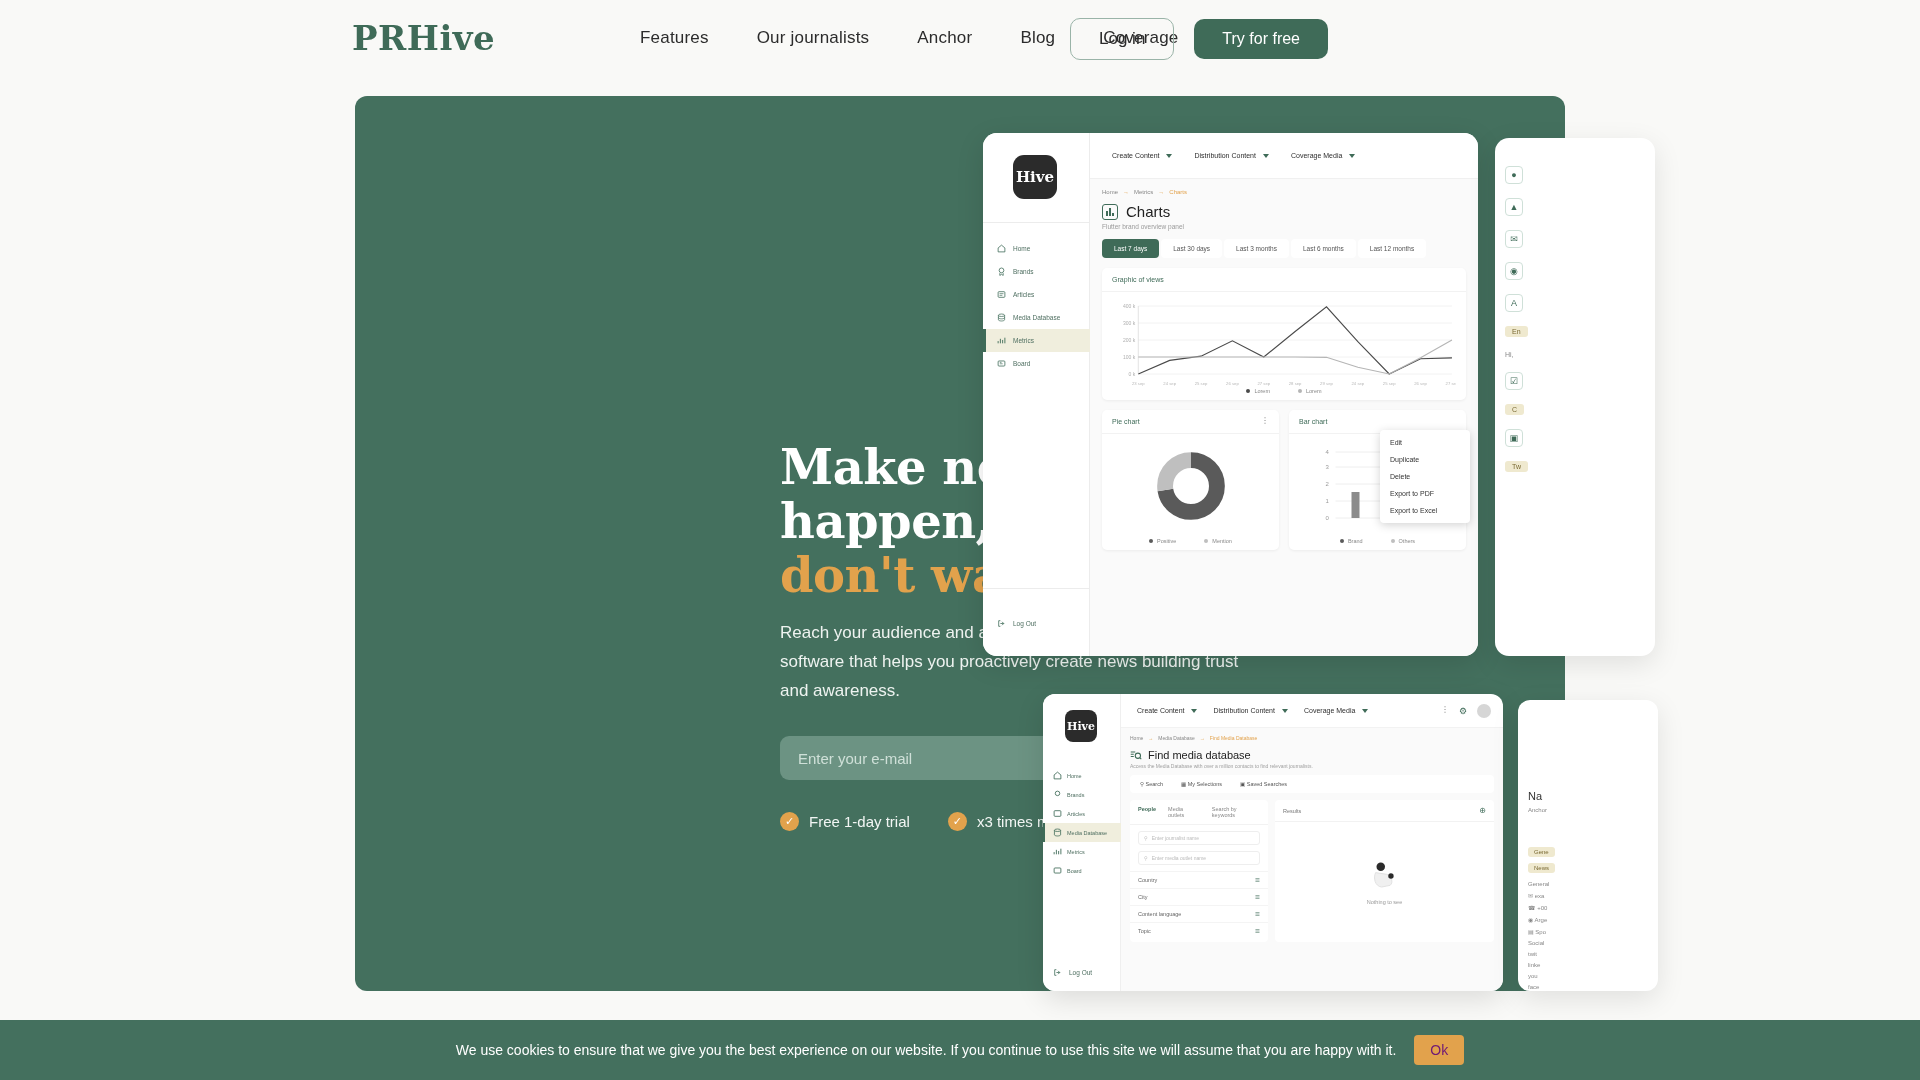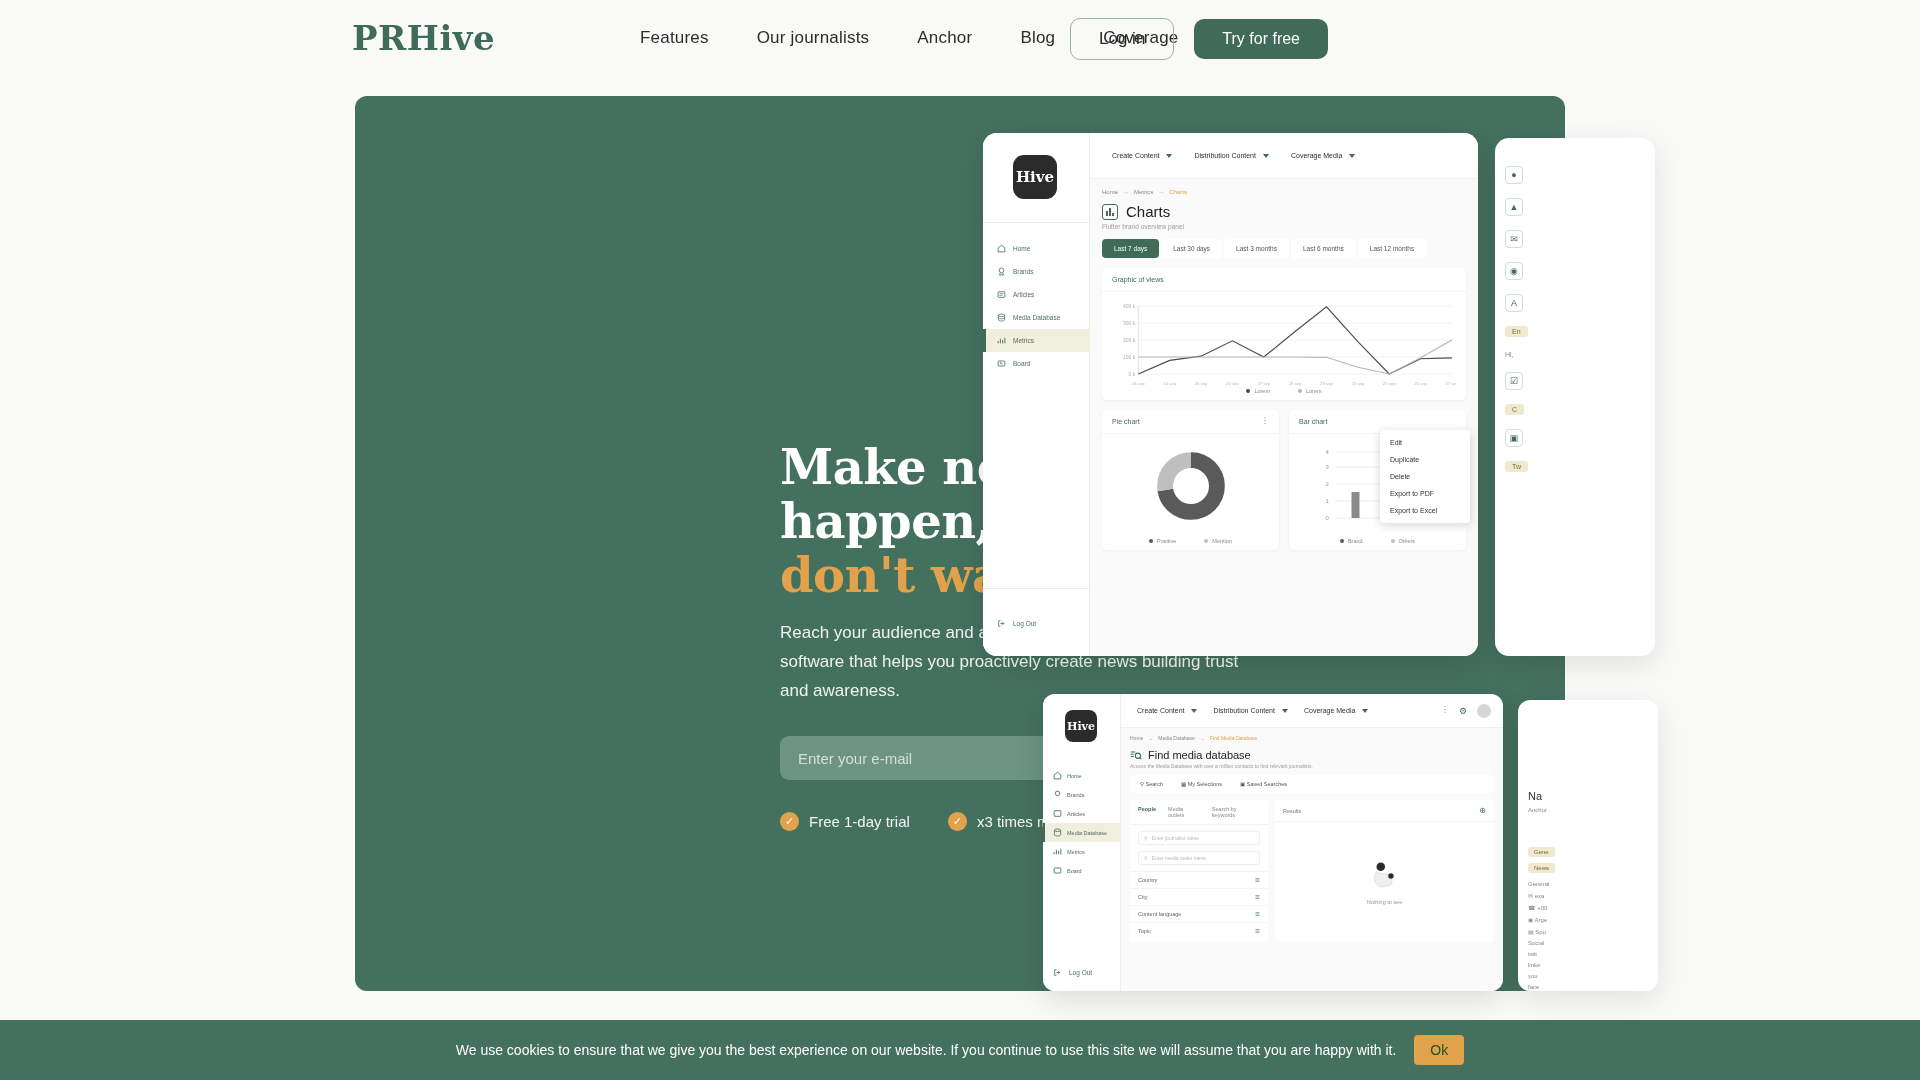--- a/index.html
+++ b/index.html
@@ -181,21 +181,21 @@
   .peek2 .ttl { font-size:11px; color:#333; margin-bottom:2px;}
   .peek2 .lbl { margin:5px 0; }
   .tagy { background:#efe9cf; color:#7a6a33; padding:2px 6px; border-radius:3px; display:inline-block; margin:3px 0;}
 
   
   .cookie {
     position:absolute; left:0; bottom:0; width:1920px; height:60px;
     background:#44705e; display:flex; align-items:center; justify-content:center; gap:18px; z-index:60;
   }
   .cookie-txt { font-size:14px; color:#fff; }
-  .btn-ok { background:#e2a24c; color:#14532d; border:none; border-radius:4px; padding:7px 16px; font-size:14px; cursor:pointer;
+  .btn-ok { background:#e2a24c; color:#701a75; border:none; border-radius:4px; padding:7px 16px; font-size:14px; cursor:pointer;
             font-family:"Liberation Sans", sans-serif;}
 </style>
 </head>
 <body>
 
 <div class="page">
 
   <div class="header">
     <div class="logo">PRHive</div>
     <div class="nav">

